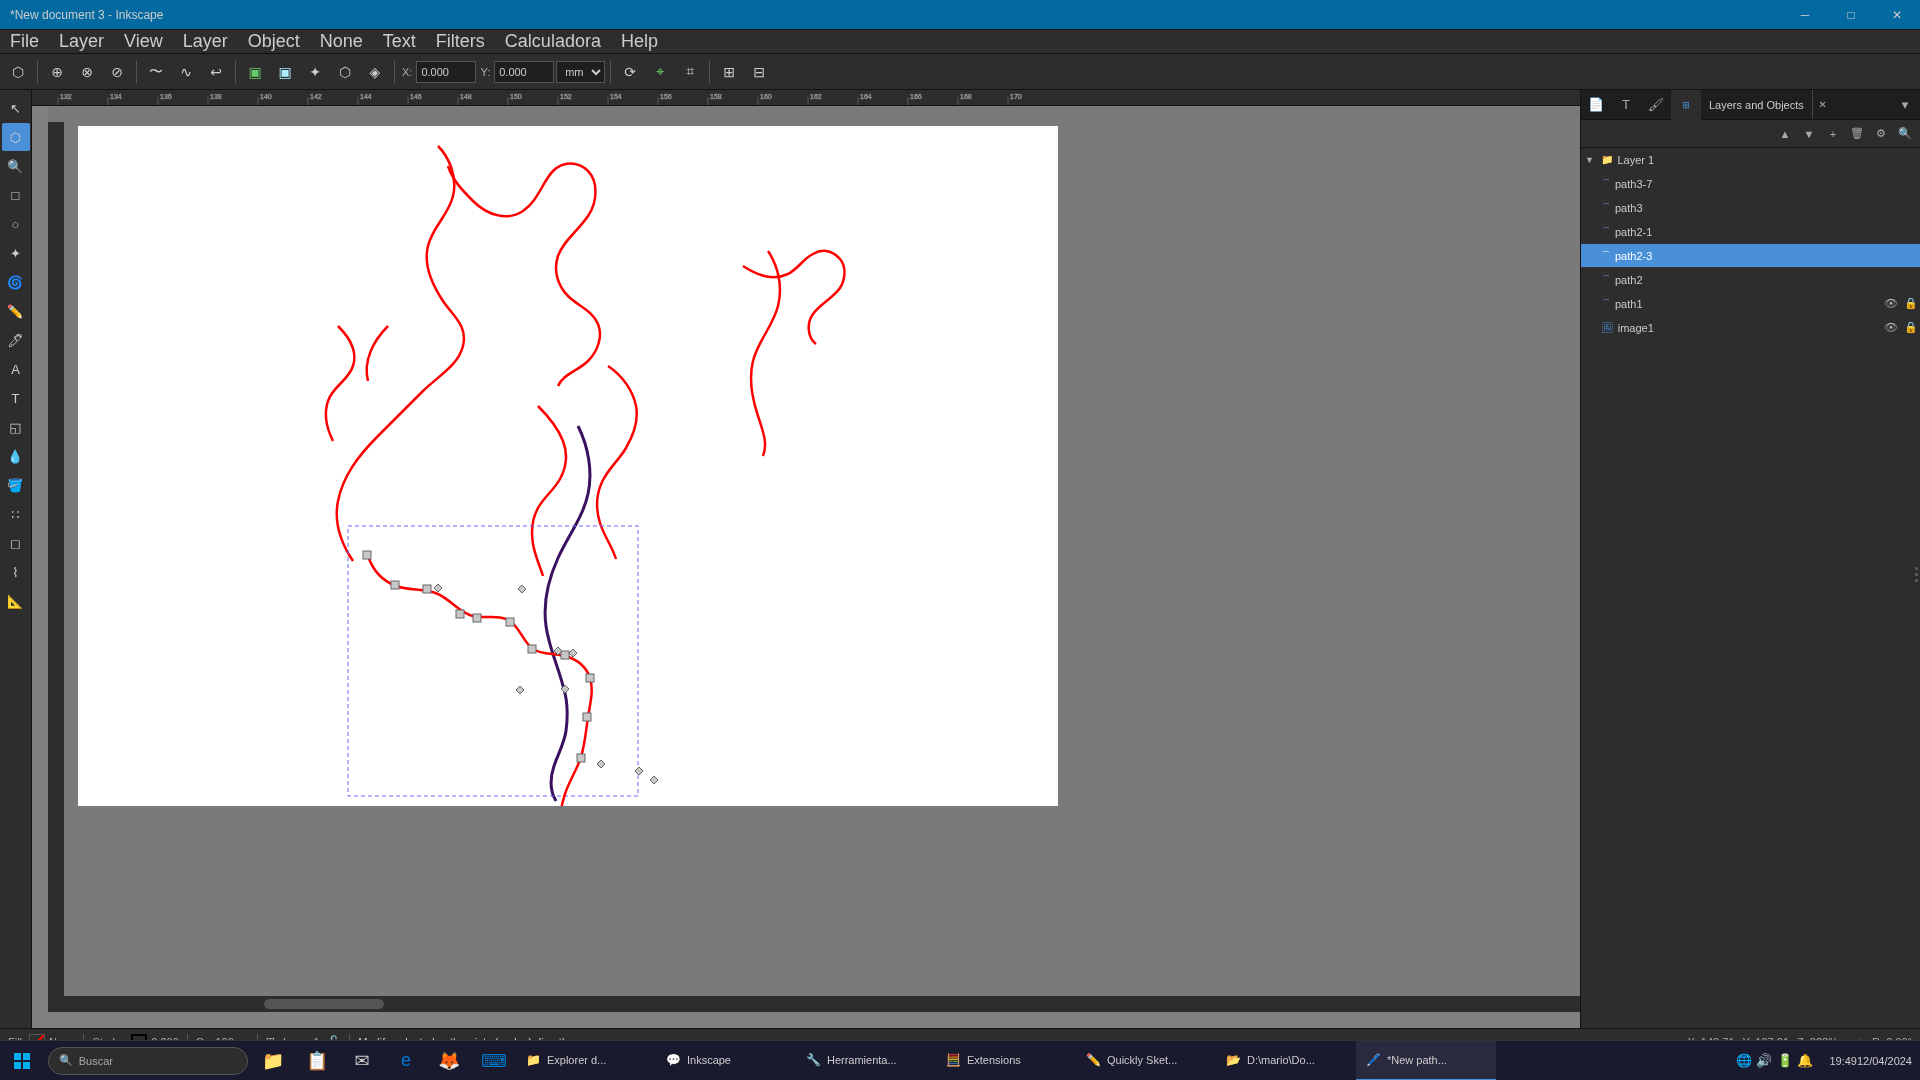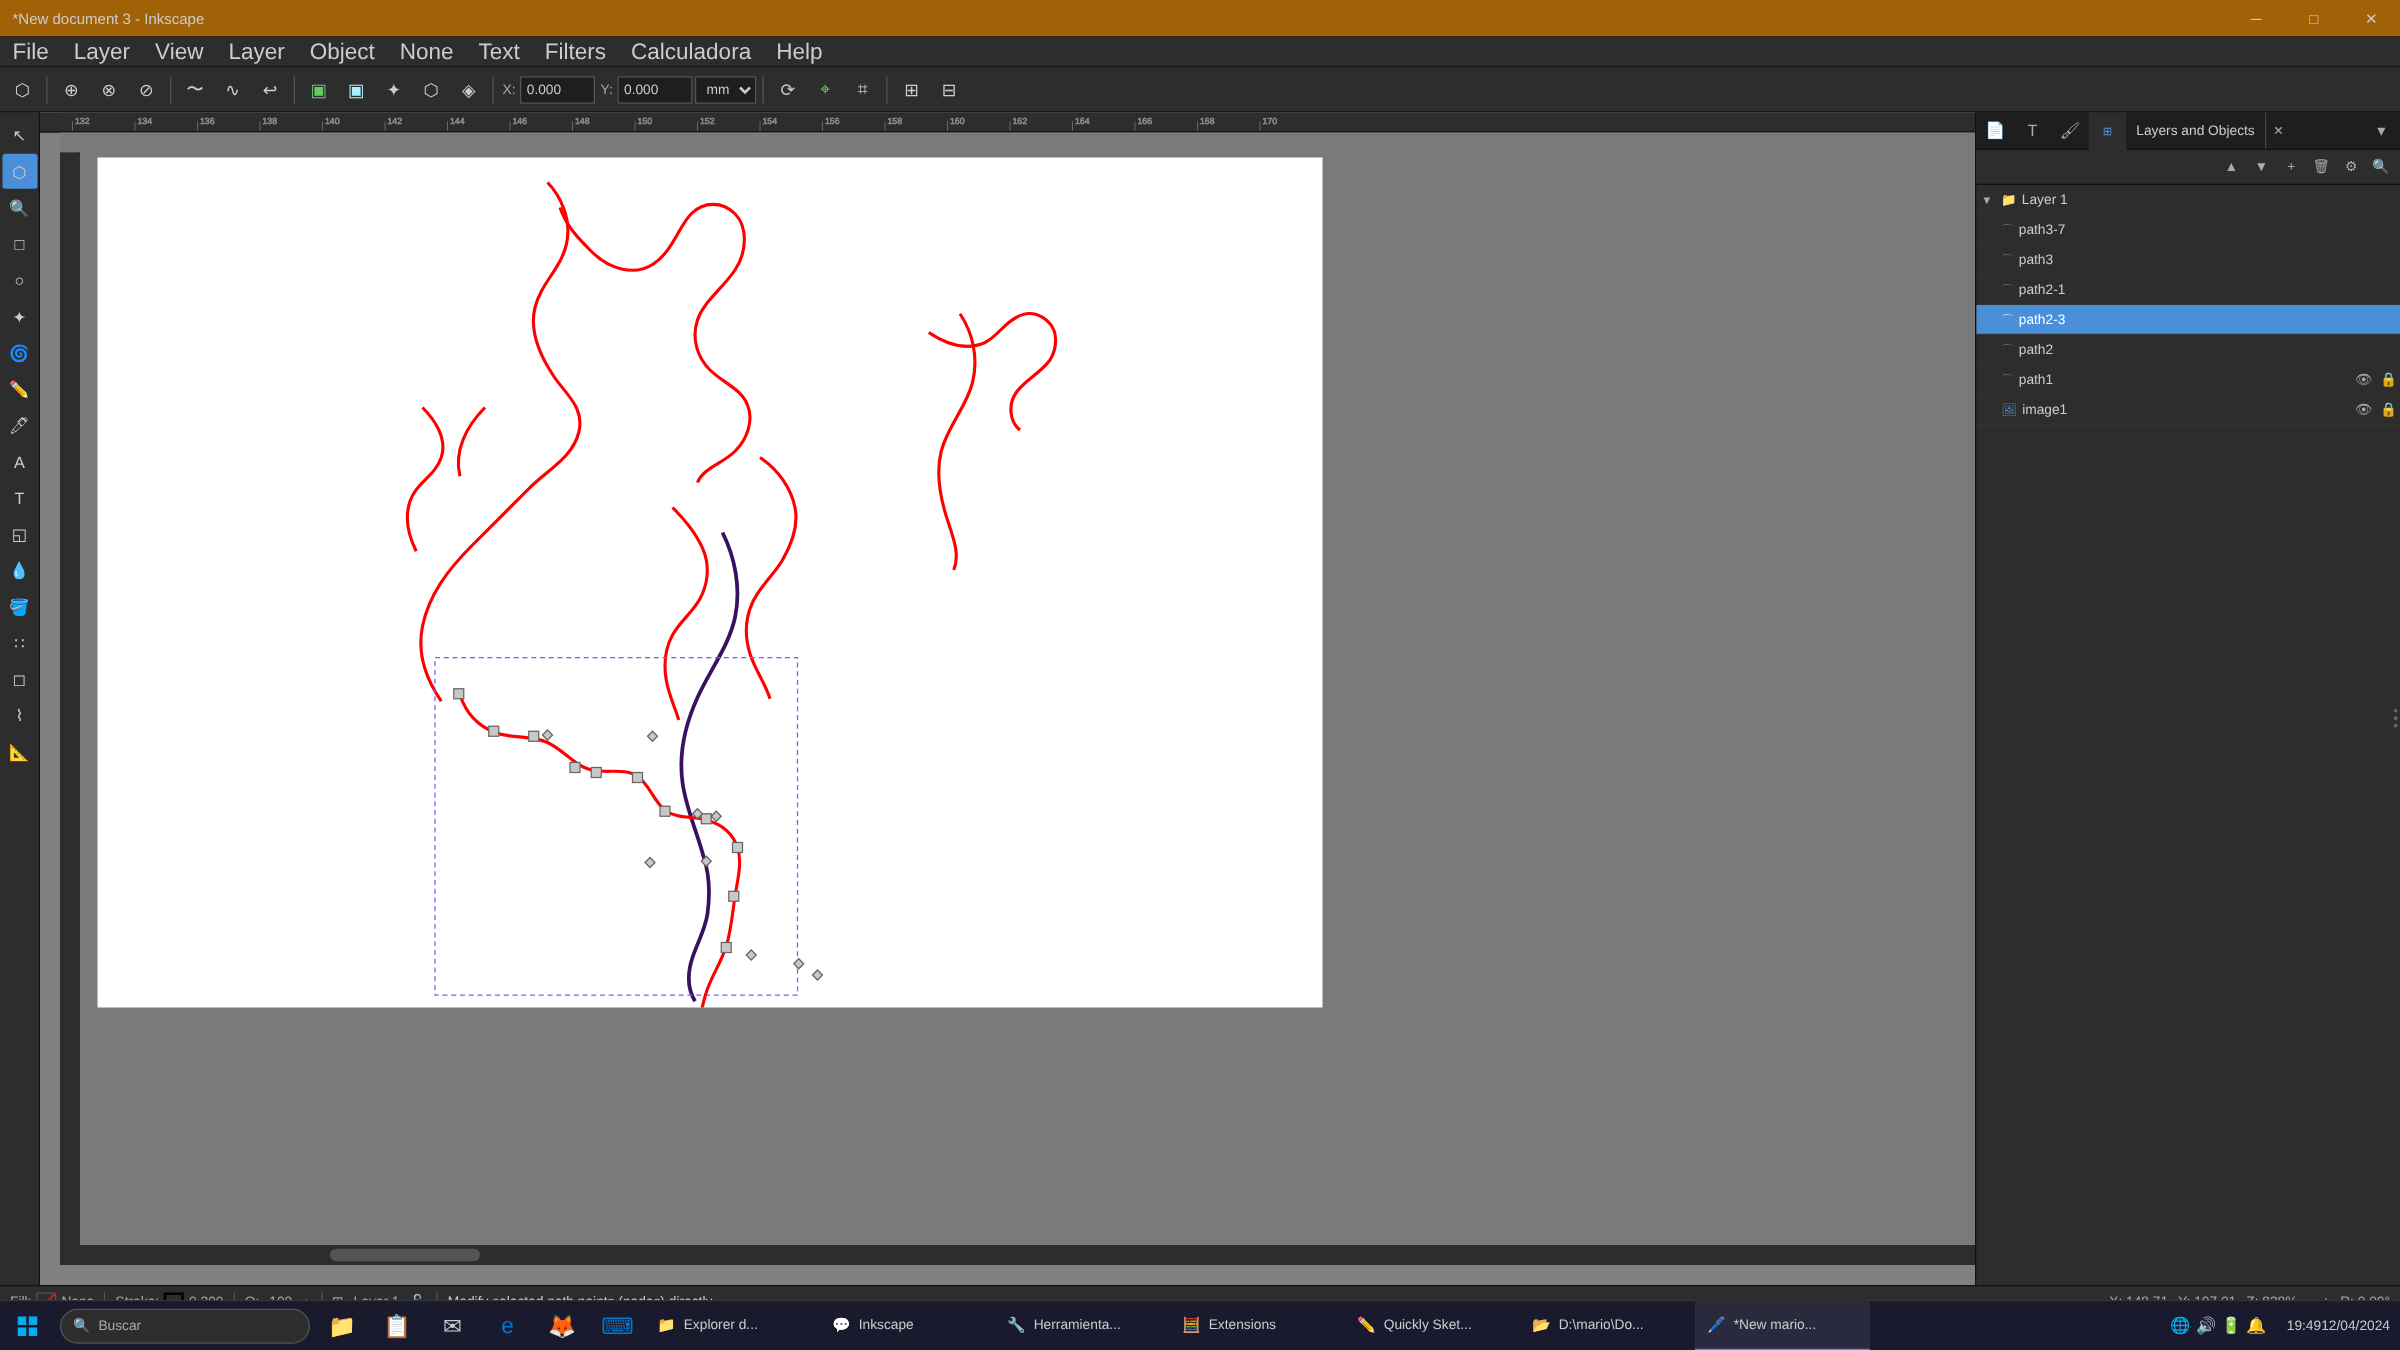--- a/index.html
+++ b/index.html
@@ -1,20 +1,20 @@
 <!DOCTYPE html>
 <html><head>
   <meta charset="utf-8">
   <style>
     * { margin: 0; padding: 0; box-sizing: border-box; }
     body { width: 1920px; height: 1080px; overflow: hidden; font-family: 'Segoe UI', Arial, sans-serif; font-size: 12px; background: #3c3c3c; color: #ccc; }
 
     
     #titlebar {
-      width: 100%; height: 30px; background: #a16207; display: flex; align-items: center; justify-content: space-between;
+      width: 100%; height: 30px; background: #0369a1; display: flex; align-items: center; justify-content: space-between;
       border-bottom: 1px solid #111;
     }
     #titlebar .title { color: #ccc; font-size: 12px; padding-left: 10px; }
     #titlebar .window-controls { display: flex; }
     #titlebar .window-controls span { width: 46px; height: 30px; display: flex; align-items: center; justify-content: center; font-size: 12px; color: #ccc; cursor: pointer; }
 
     
     #menubar {
       width: 100%; height: 24px; background: #2d2d2d; display: flex; align-items: center;
       border-bottom: 1px solid #111;
@@ -559,21 +559,21 @@
   <div class="tb-taskbar-app">
     <span>✏️</span>
     <span class="app-text">Quickly Sket...</span>
   </div>
   <div class="tb-taskbar-app">
     <span>📂</span>
     <span class="app-text">D:\mario\Do...</span>
   </div>
   <div class="tb-taskbar-app active">
     <span>🖊️</span>
-    <span class="app-text">*New mario...</span>
+    <span class="app-text">*New path...</span>
   </div>
 
   <div class="tb-right">
     <div class="tb-sys-icons">
       <span>🌐</span>
       <span>🔊</span>
       <span>🔋</span>
       <span>🔔</span>
     </div>
     <div class="tb-clock">

